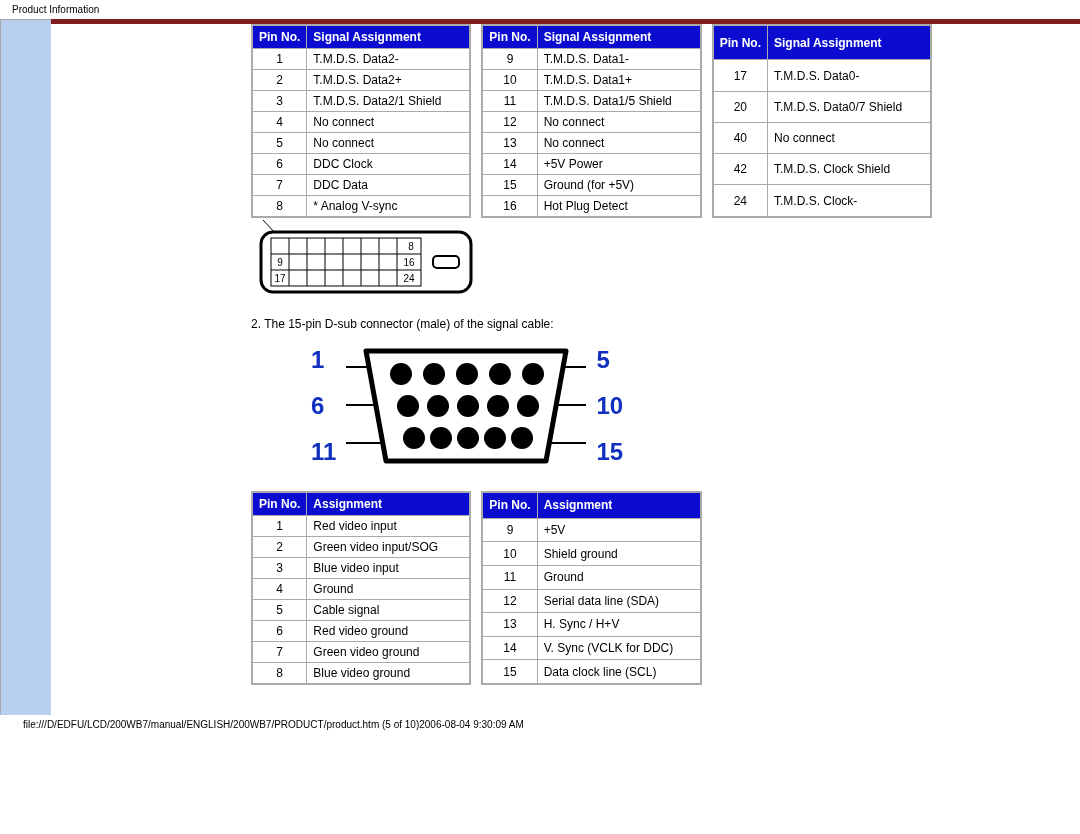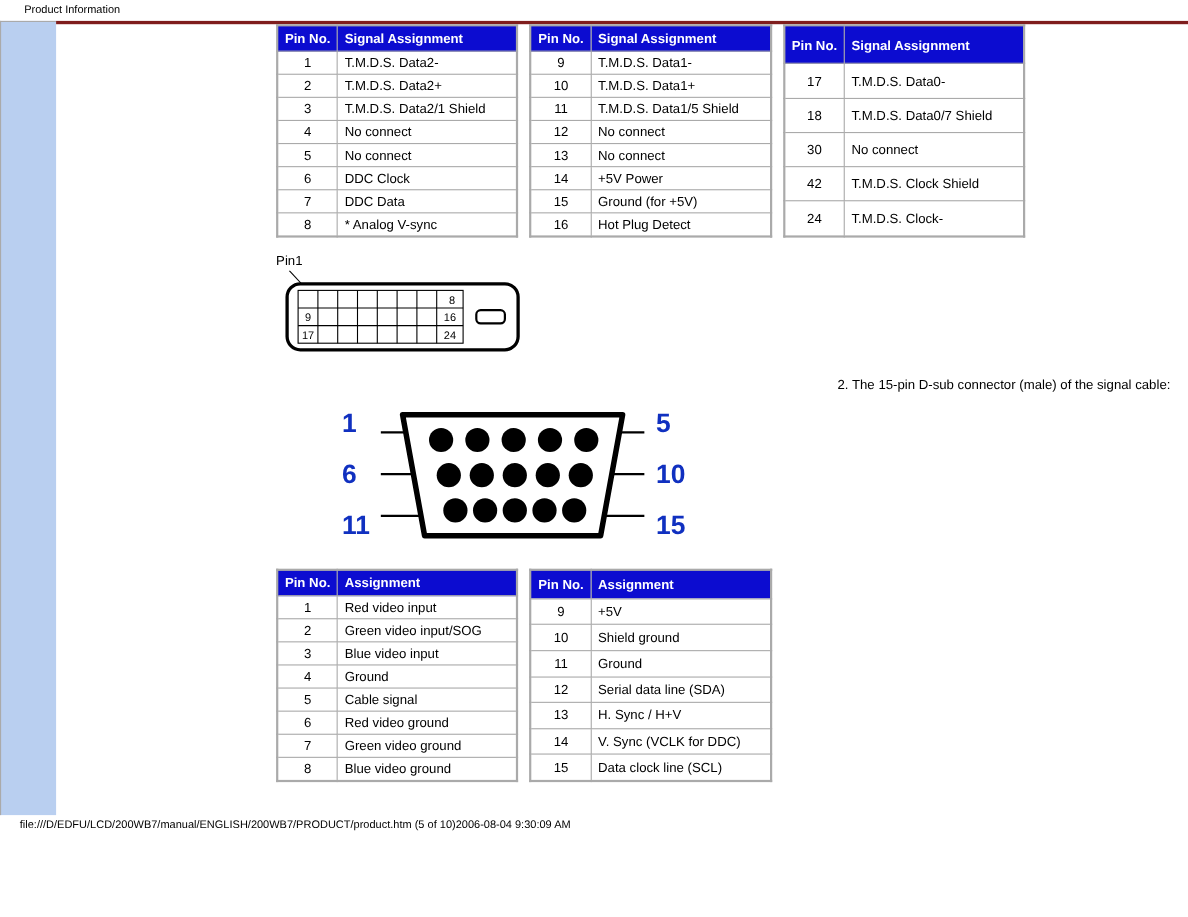--- a/index.html
+++ b/index.html
@@ -4,40 +4,39 @@
 <style>
   body {
     margin: 0;
     font-family: Arial, Helvetica, sans-serif;
     font-size: 12px;
     background: #fff;
     width: 1080px;
   }
   .page-header {
     font-size: 10px;
-    padding: 4px 22px;
+    padding: 4px 12px;
   }
   .page-footer {
     font-size: 10px;
-    padding: 4px 6px;
-    margin-left: 12px;
+    padding: 4px 23px;
   }
   .main {
     display: flex;
   }
   .leftbar {
     width: 50px;
     background: #b9cff0;
     flex-shrink: 0;
     border-top: 1px solid #aaa;
     border-left: 1px solid #aaa;
   }
   .content {
-    padding: 0 0 30px 200px;
-    border-top: 3px solid #7f1d1d;
+    padding: 0 16px 30px 200px;
+    border-top: 5px solid #7f1d1d;
     flex-grow: 1;
   }
   .tables-3 {
     display: flex;
     gap: 10px;
   }
   .tables-2 {
     display: flex;
     gap: 10px;
   }
@@ -60,22 +59,21 @@
     padding: 3px 6px;
     white-space: nowrap;
   }
   table.pin td.pinno {
     text-align: center;
     width: 30px;
   }
   .th2 { width: 150px; }
   .caption {
     font-size: 12px;
-    margin: 14px 16px 6px 0;
-    text-align: right;
+    margin: 14px 0 6px 0;
   }
   
   .pin1-label { font-size: 12px; margin-top: 14px; }
   .dvi {
     margin-top: 2px;
     margin-bottom: 4px;
   }
   
   .vga-wrap {
     display: flex;
@@ -194,40 +192,39 @@
           <th>Pin No.</th>
           <th class="th2">Signal Assignment</th>
         </tr>
         </tbody>
           <tbody>
             <tr>
               <td class="pinno">17</td>
               <td>T.M.D.S. Data0-</td>
             </tr>
             <tr>
-              <td class="pinno">18</td>
+              <td class="pinno">20</td>
               <td>T.M.D.S. Data0/7 Shield</td>
             </tr>
             <tr>
-              <td class="pinno">30</td>
+              <td class="pinno">40</td>
               <td>No connect</td>
             </tr>
             <tr>
               <td class="pinno">42</td>
               <td>T.M.D.S. Clock Shield</td>
             </tr>
             <tr>
               <td class="pinno">24</td>
               <td>T.M.D.S. Clock-</td>
             </tr>
           </tbody>
       </table>
     </div>
 
-    <div class="pin1-label">Pin1</div>
 
     <div class="dvi">
       <svg width="230" height="80" viewBox="0 0 230 80">
         <line x1="12" y1="0" x2="25" y2="14" stroke="#000" stroke-width="1"></line>
 
         <rect x="10" y="12" width="210" height="60" rx="12" ry="12" fill="#fff" stroke="#000" stroke-width="3"></rect>
 
         <rect x="20" y="18" width="150" height="48" fill="#fff" stroke="#000" stroke-width="1"></rect>
 
         <g stroke="#000" stroke-width="1">

